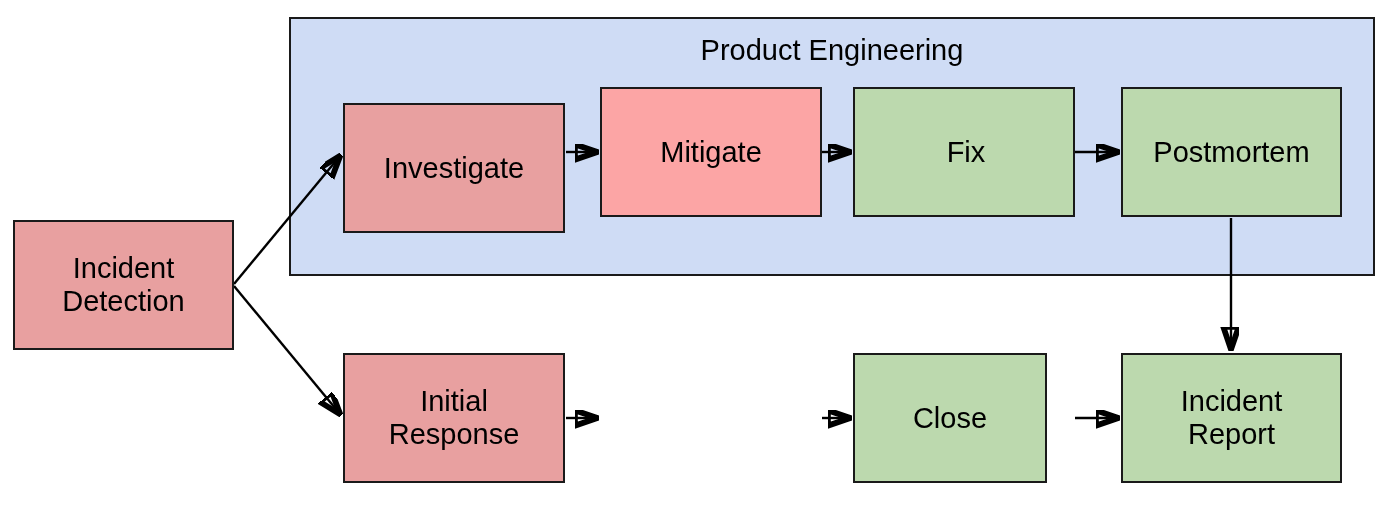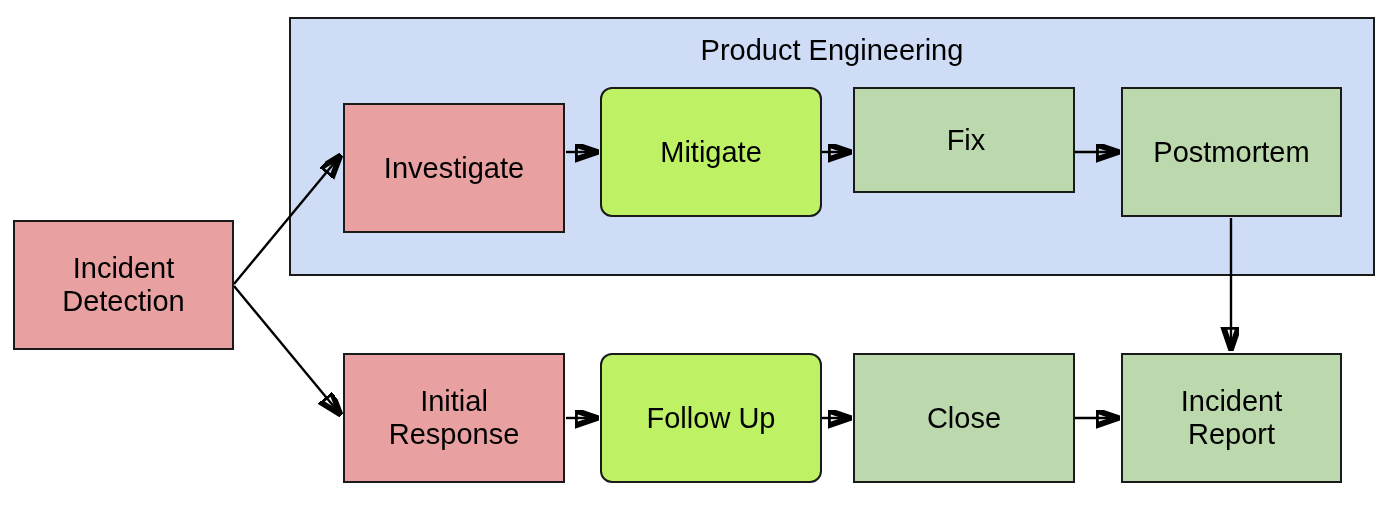--- a/index.html
+++ b/index.html
@@ -42,21 +42,21 @@
     align-items: center;
     justify-content: center;
     text-align: center;
     font-size: 29px;
     line-height: 33px;
     color: #000000;
     padding: 2px 4px;
     white-space: pre-line;
   }
   .fill-red    { background: #e8a0a0; }
-  .fill-yellow { background: #bef264; border-radius: 12px; }
+  .fill-yellow { background: #fca5a5; }
   .fill-green  { background: #bcd9ae; }
 
   #edges {
     position: absolute;
     left: 0; top: 0;
     width: 1386px;
     height: 526px;
     pointer-events: none;
   }
   #edges line, #edges path {
@@ -97,27 +97,26 @@
     <line x1="1231" y1="218" x2="1231" y2="349" marker-end="url(#arrowhead)"></line>
   </svg>
 
   <div class="node fill-red" style="left:13px; top:220px; width:221px; height:130px;">Incident
 Detection</div>
 
   <div class="node fill-red" style="left:343px; top:87px; width:222px; height:130px;margin-top:16px;">Investigate</div>
 
   <div class="node fill-yellow" style="left:600px; top:87px; width:222px; height:130px;">Mitigate</div>
 
-  <div class="node fill-green" style="left:853px; top:87px; width:222px; height:106px;padding-left:8px;">Fix</div>
+  <div class="node fill-green" style="left:853px; top:87px; width:222px; height:130px;padding-left:8px;">Fix</div>
 
   <div class="node fill-green" style="left:1121px; top:87px; width:221px; height:130px;text-align:right;">Postmortem</div>
 
   <div class="node fill-red" style="left:343px; top:353px; width:222px; height:130px;">Initial
 Response</div>
 
-  <div class="node fill-yellow" style="left:600px; top:353px; width:222px; height:130px;">Follow Up</div>
 
-  <div class="node fill-green" style="left:853px; top:353px; width:222px; height:130px;">Close</div>
+  <div class="node fill-green" style="left:853px; top:353px; width:194px; height:130px;">Close</div>
 
   <div class="node fill-green" style="left:1121px; top:353px; width:221px; height:130px;">Incident
 Report</div>
 
 </div>
 
 </body></html>

